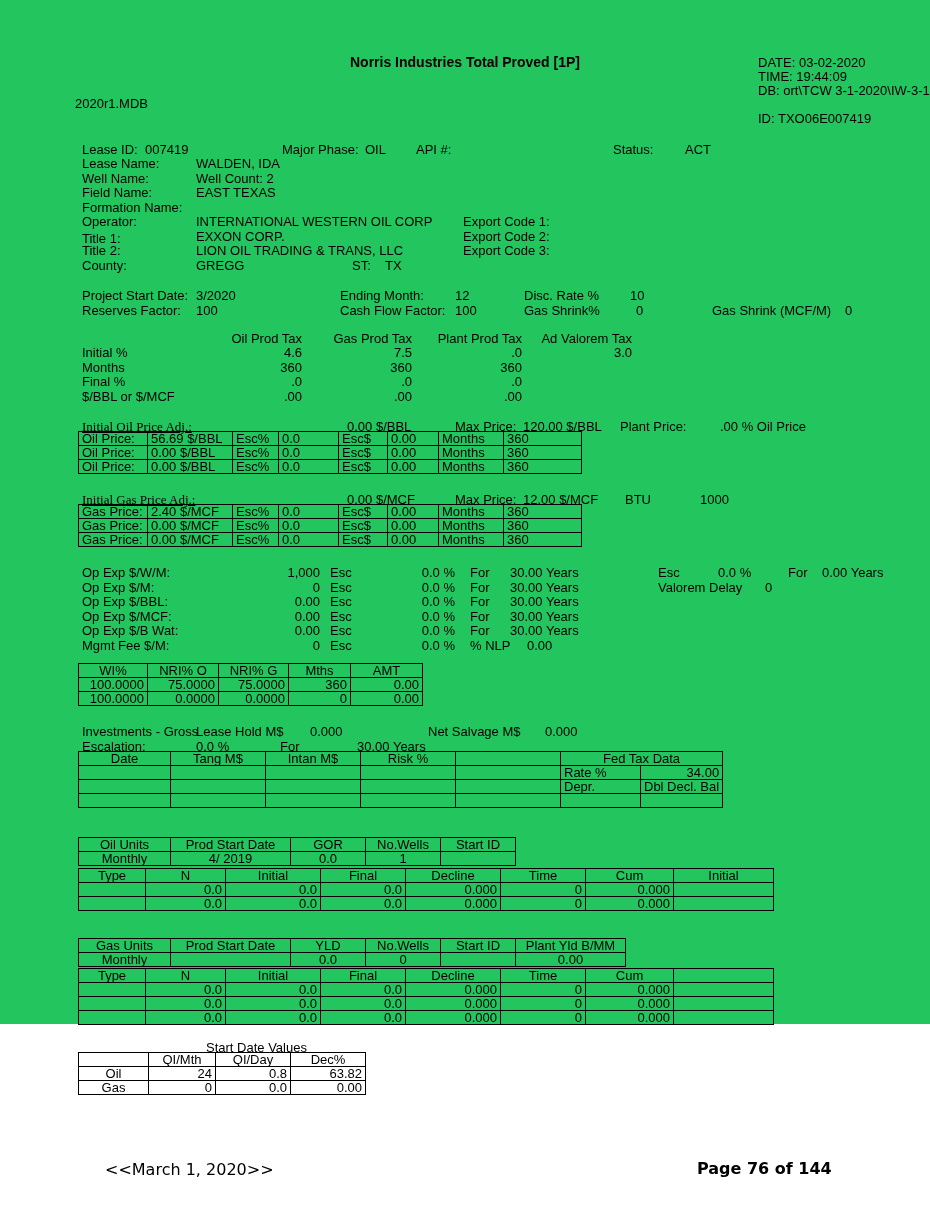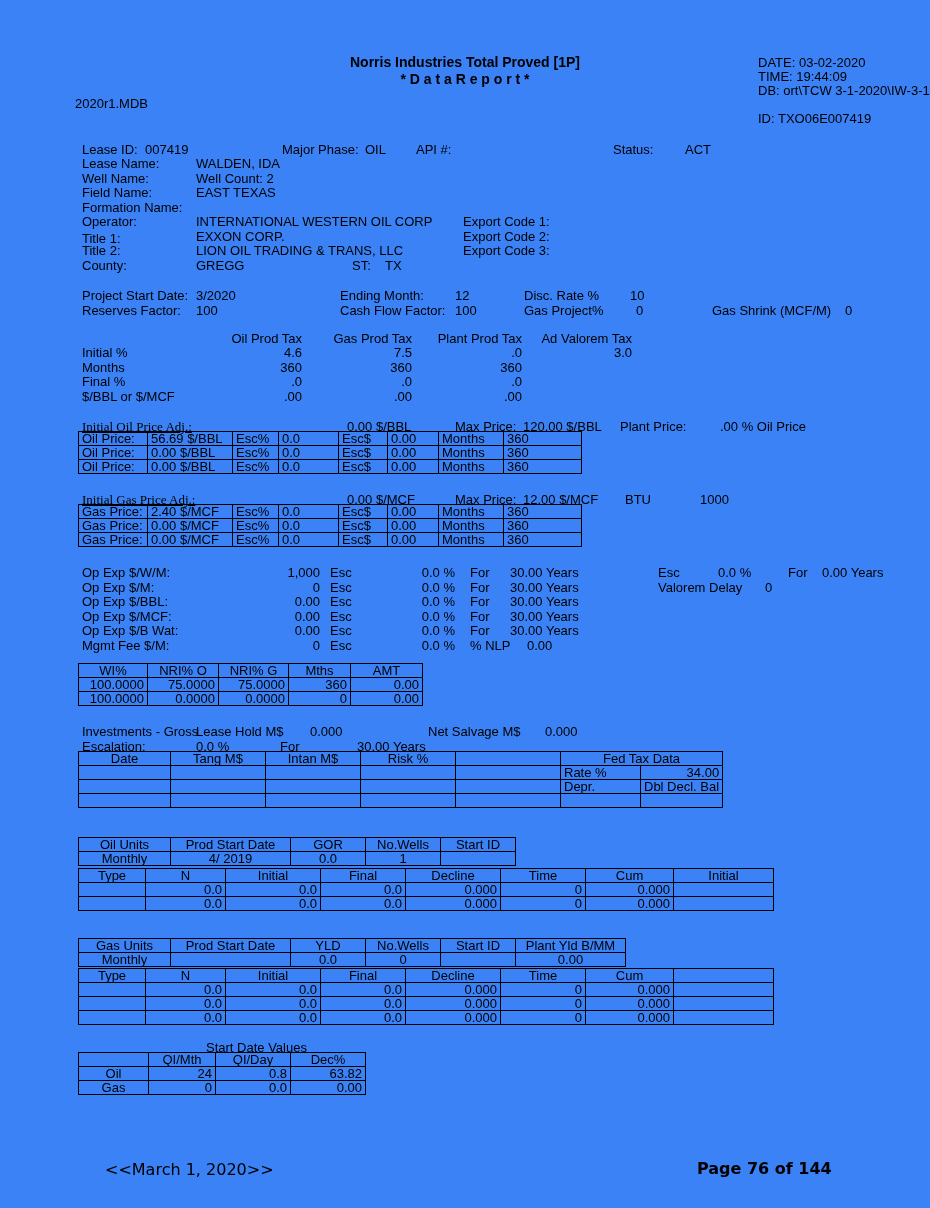--- a/index.html
+++ b/index.html
@@ -1,17 +1,17 @@
 <!DOCTYPE html>
 <html><head>
 <meta charset="utf-8">
 <style>
   html,body{margin:0;padding:0;background:#fff;}
   body{width:930px;height:1208px;position:relative;font-family:"Liberation Sans",sans-serif;font-size:13px;color:#000;overflow:hidden;}
-  .page{position:absolute;left:0;top:0;width:930px;height:1208px;background:#3b82f6;}
+  .page{position:absolute;left:0;top:0;width:930px;height:1024px;background:#22c55e;}
   .a{position:absolute;white-space:nowrap;}
   .b{font-weight:bold;}
   .u{text-decoration:underline;font-family:Liberation Serif, serif;}
   .ctr{text-align:center;}
   
   .l82{left:82px}.l145{left:145px}.l196{left:196px}.l282{left:282px}.l365{left:365px}.l416{left:416px}
   .l463{left:463px}.l613{left:613px}.l685{left:685px}.l340{left:340px}.l455{left:455px}.l524{left:524px}
   
   .tx1{left:192px;width:110px;text-align:right}
   .tx2{left:302px;width:110px;text-align:right}
@@ -31,21 +31,20 @@
   .t .r{text-align:right}
   .foot{font-family:"DejaVu Sans",sans-serif;font-size:16px;}
   .footb{font-family:"DejaVu Sans",sans-serif;font-size:16px;font-weight:bold;}
 </style>
 </head>
 <body>
 
 <div class="page">
 
   <div class="a b ctr" style="left:230px;top:54px;width:470px;font-size:14px">Norris Industries Total Proved [1P]</div>
-  <div class="a b ctr" style="left:230px;top:71px;width:470px;font-size:14px">* D a t a  R e p o r t *</div>
   <div class="a" style="left:758px;top:55px">DATE: 03-02-2020</div>
   <div class="a" style="left:758px;top:69px">TIME: 19:44:09</div>
   <div class="a" style="left:758px;top:83px">DB: ort\TCW 3-1-2020\IW-3-1-</div>
   <div class="a" style="left:75px;top:96px">2020r1.MDB</div>
   <div class="a" style="left:758px;top:111px">ID: TXO06E007419</div>
 
   <span class="a l82" style="top:142px">Lease ID:</span>
   <span class="a l145" style="top:142px">007419</span>
   <span class="a l282" style="top:142px">Major Phase:</span>
   <span class="a l365" style="top:142px">OIL</span>
@@ -79,21 +78,21 @@
   <span class="a l196" style="top:288px">3/2020</span>
   <span class="a l340" style="top:288px">Ending Month:</span>
   <span class="a l455" style="top:288px">12</span>
   <span class="a l524" style="top:288px">Disc. Rate %</span>
   <span class="a" style="left:630px;top:288px">10</span>
 
   <span class="a l82" style="top:303px">Reserves Factor:</span>
   <span class="a l196" style="top:303px">100</span>
   <span class="a l340" style="top:303px">Cash Flow Factor:</span>
   <span class="a l455" style="top:303px">100</span>
-  <span class="a l524" style="top:303px">Gas Project%</span>
+  <span class="a l524" style="top:303px">Gas Shrink%</span>
   <span class="a" style="left:636px;top:303px">0</span>
   <span class="a" style="left:712px;top:303px">Gas Shrink (MCF/M)</span>
   <span class="a" style="left:845px;top:303px">0</span>
 
   <span class="a tx1" style="top:331px">Oil Prod Tax</span>
   <span class="a tx2" style="top:331px">Gas Prod Tax</span>
   <span class="a tx3" style="top:331px">Plant Prod Tax</span>
   <span class="a tx4" style="top:331px">Ad Valorem Tax</span>
 
   <span class="a l82" style="top:345px">Initial %</span>

